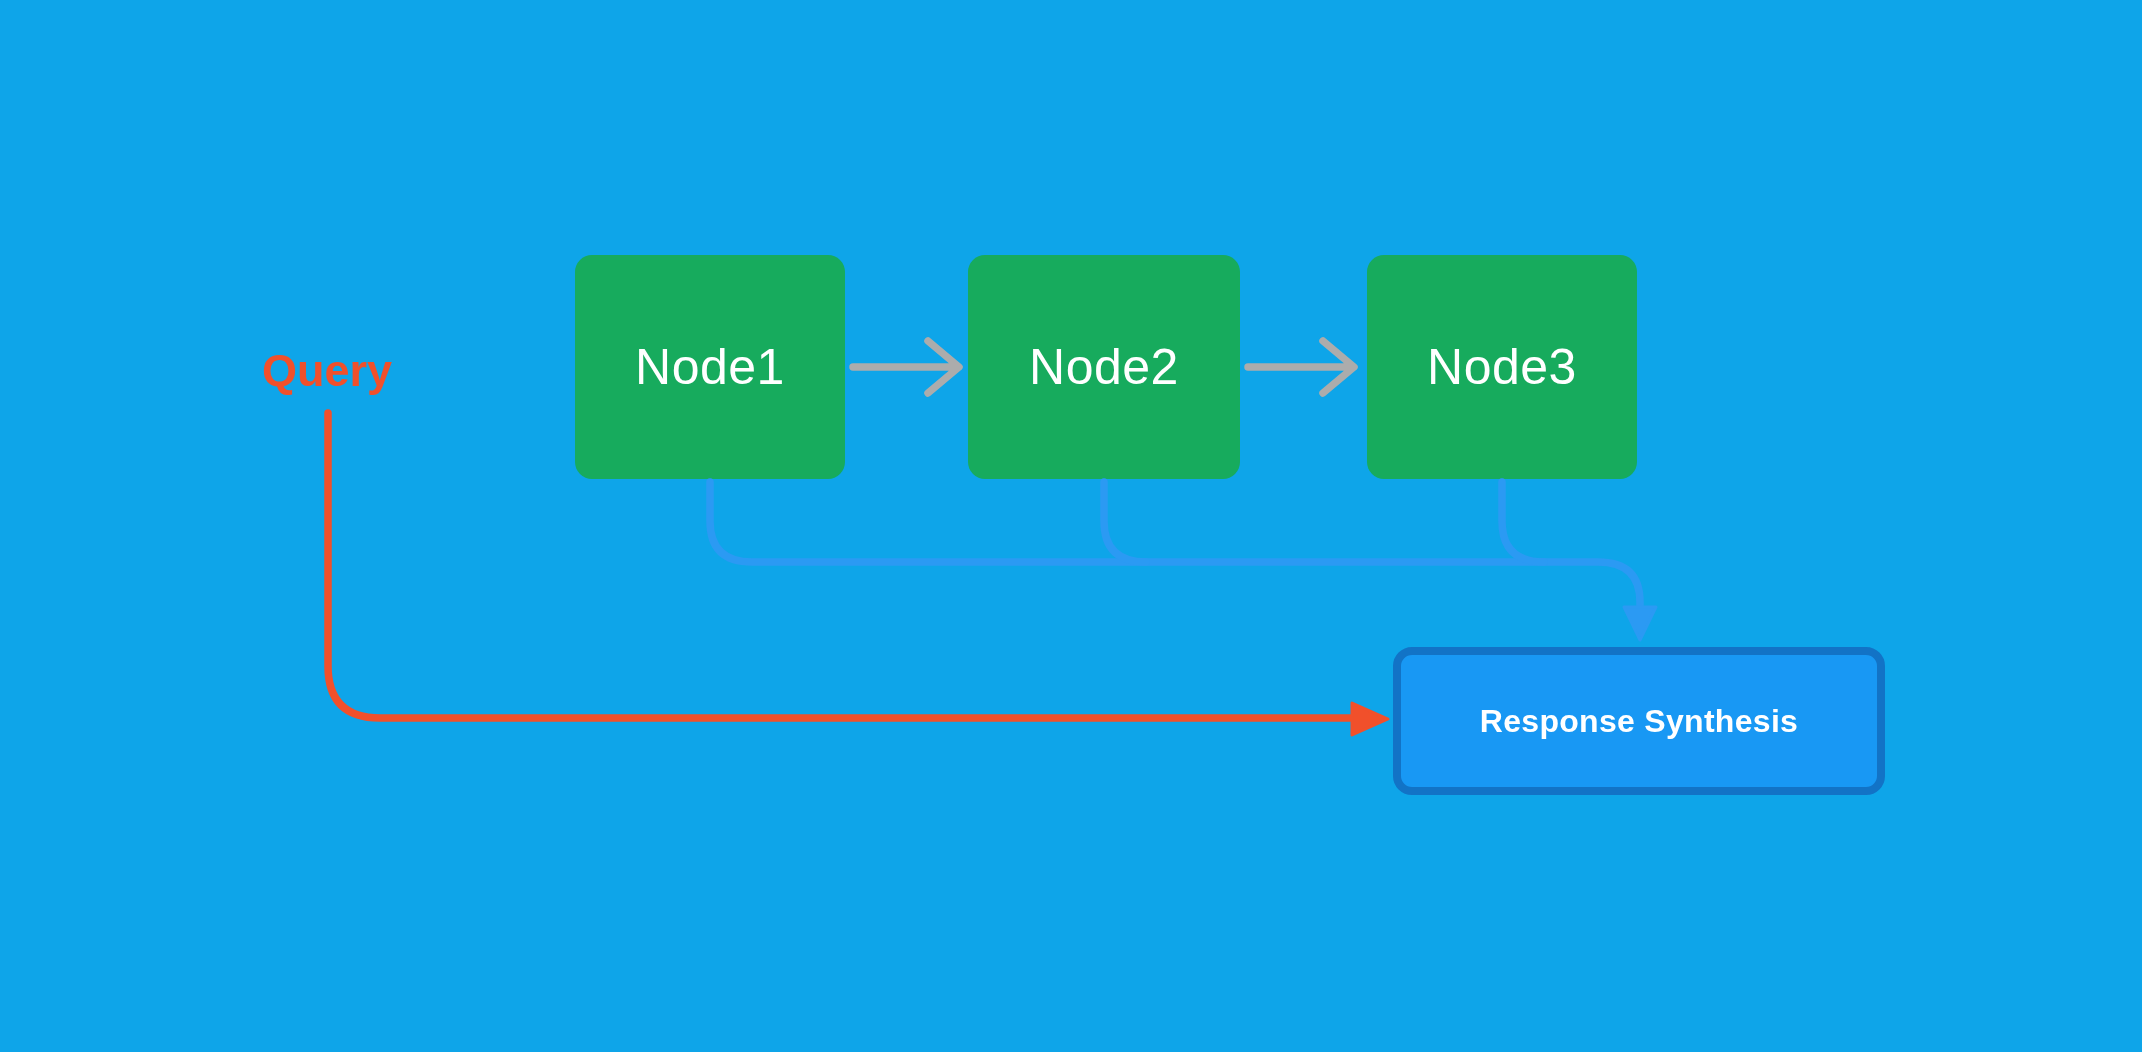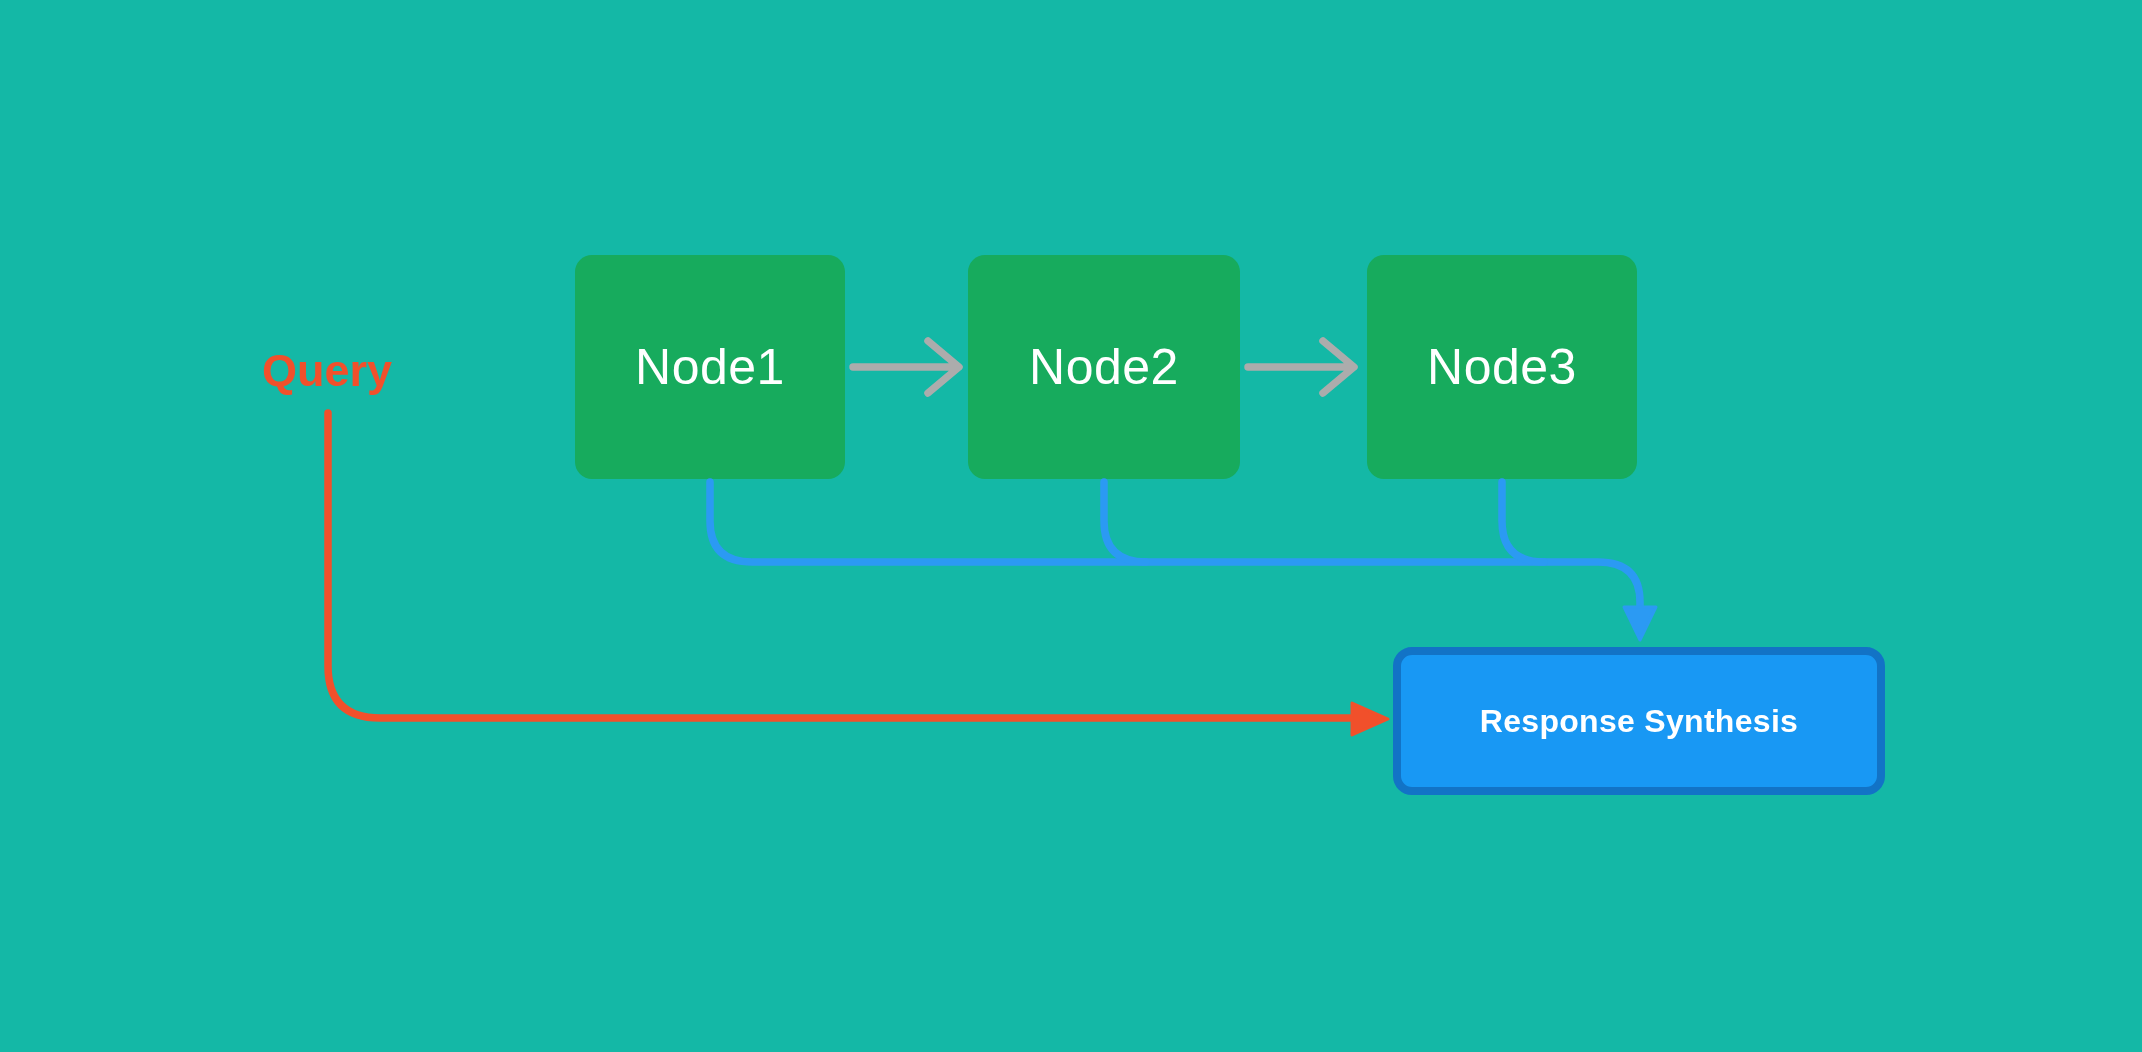--- a/index.html
+++ b/index.html
@@ -5,21 +5,21 @@
   html, body {
     margin: 0;
     padding: 0;
     background: #ffffff;
     font-family: "Liberation Sans", sans-serif;
   }
   .canvas {
     position: relative;
     width: 2142px;
     height: 1052px;
-    background: #14b8a6;
+    background: #0ea5e9;
     overflow: hidden;
   }
   svg { display: block; width: 100%; height: 100%; }
 
   .node-rect { stroke: none; }
   .node-label {
     fill: #ffffff;
     font-family: "Liberation Sans", sans-serif;
     font-size: 50px;
     font-weight: 500;

